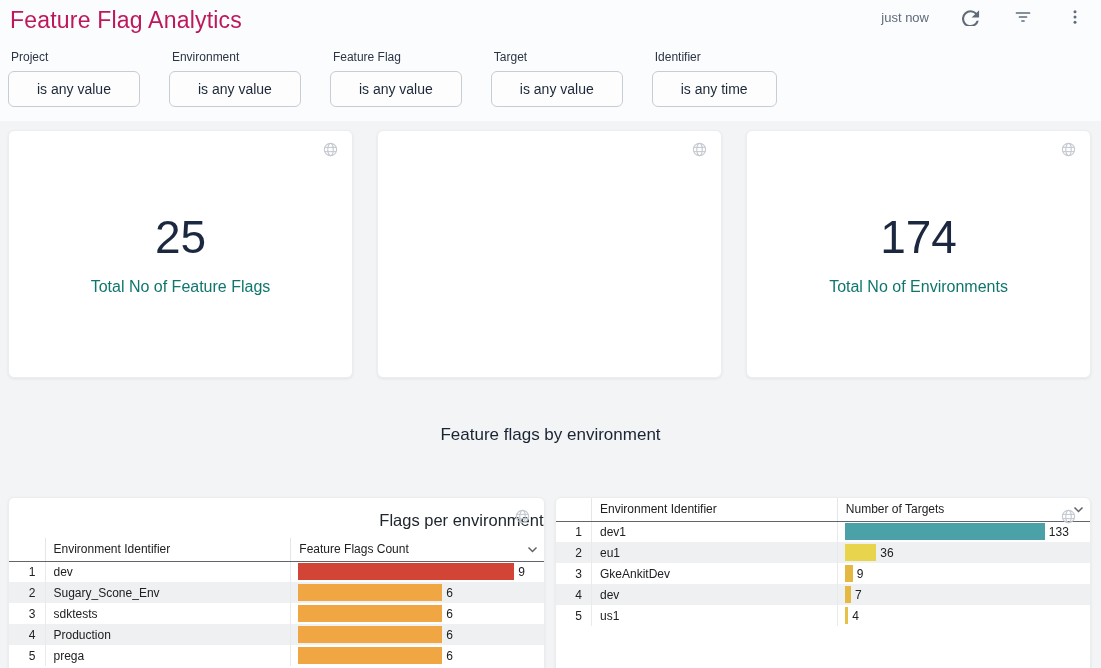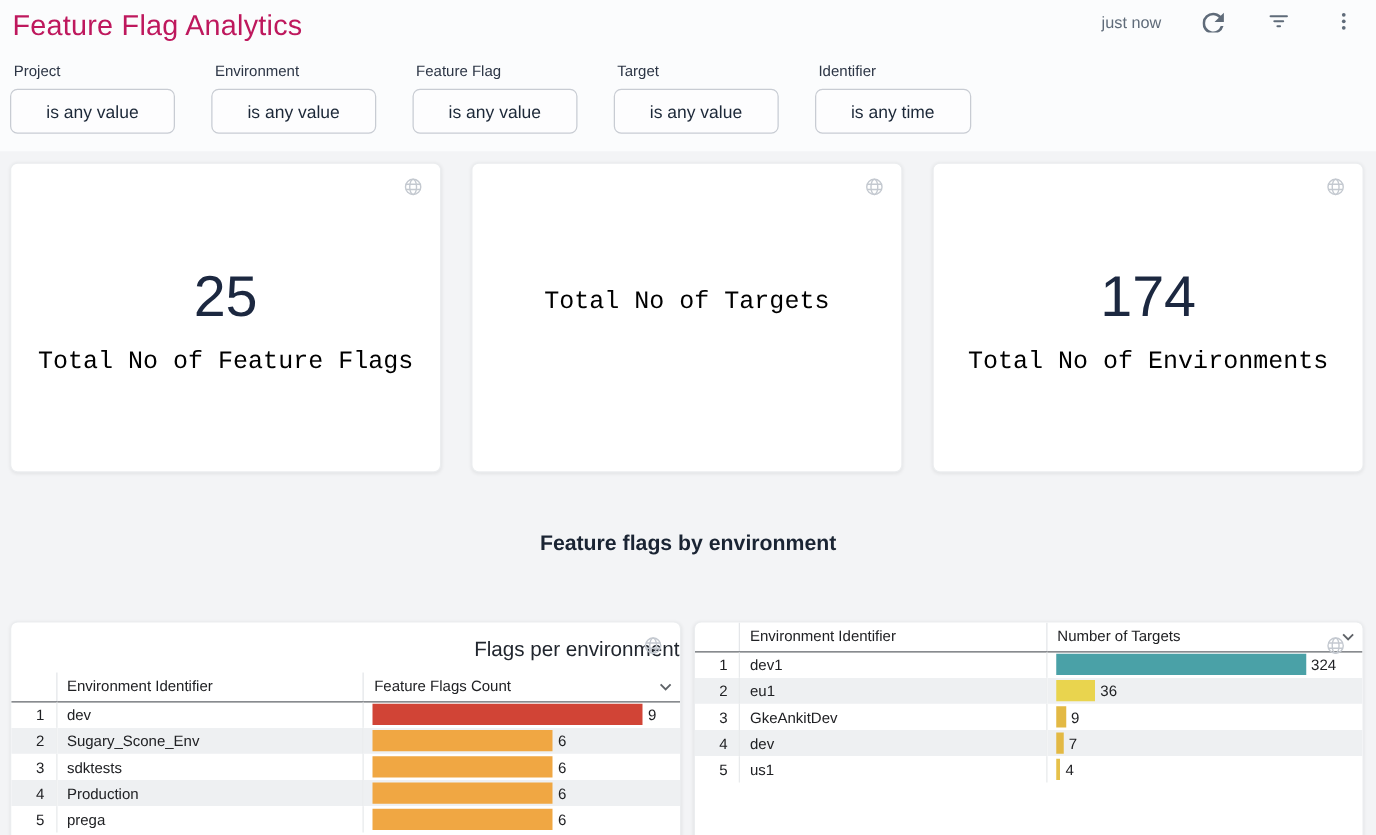--- a/index.html
+++ b/index.html
@@ -29,24 +29,24 @@
   
   .card {
     background:#ffffff; border:1px solid #ebedef; border-radius:6px;
     box-shadow:0 1px 3px rgba(0,0,0,.07); position:relative;
   }
   .globe { position:absolute; top:10px; right:13px; }
   
   .kpi-row { display:flex; gap:24px; margin:9px 10px 0 8px; }
   .kpi-card { flex:1; height:248px; text-align:center; padding-top:82px; }
   .kpi-value { font-size:46px; line-height:48px; color:#1c2840; font-weight:400; }
-  .kpi-label { font-size:20px; color:#000000; margin-top:17px;font-family:Liberation Mono, monospace; }
+  .kpi-label { font-size:16px; color:#0f766e; margin-top:17px; }
   
   .section-title { margin-top:47px; height:26px; text-align:center;
-    font-size:17px; font-weight:700; color:#1a2433; }
+    font-size:17px; font-weight:400; color:#1a2433; }
   
   .bottom-row { display:flex; gap:10px; margin:46px 10px 0 8px; }
   .table-card { flex:1; height:240px; overflow:hidden; }
   .tile-title { height:40px; line-height:44px; text-align:right; font-size:16.5px; color:#21262e; }
   table.data { width:100%; border-collapse:collapse; table-layout:fixed; }
   table.data th {
     height:23px; font-size:12px; font-weight:normal; color:#202124;
     text-align:left; padding:0 6px 0 8px; border-bottom:1px solid #62666b;
     border-left:1px solid #e4e6e9; position:relative;
   }
@@ -134,21 +134,20 @@
   </div>
   <div class="card kpi-card">
     <span class="globe">
       <svg width="17" height="17" viewBox="0 0 20 20" fill="none" stroke="#c4c9d0" stroke-width="1.3">
         <circle cx="10" cy="10" r="7.2"></circle>
           <ellipse cx="10" cy="10" rx="3.2" ry="7.2"></ellipse>
         <line x1="3.2" y1="7.5" x2="16.8" y2="7.5"></line>
           <line x1="3.2" y1="12.5" x2="16.8" y2="12.5"></line>
       </svg>
     </span>
-    <div class="kpi-label">Total No of Targets</div>
   </div>
   <div class="card kpi-card">
     <span class="globe">
       <svg width="17" height="17" viewBox="0 0 20 20" fill="none" stroke="#c4c9d0" stroke-width="1.3">
         <circle cx="10" cy="10" r="7.2"></circle>
           <ellipse cx="10" cy="10" rx="3.2" ry="7.2"></ellipse>
         <line x1="3.2" y1="7.5" x2="16.8" y2="7.5"></line>
           <line x1="3.2" y1="12.5" x2="16.8" y2="12.5"></line>
       </svg>
     </span>
@@ -275,21 +274,21 @@
           </th>
         </tr>
       </thead>
       <tbody>
           <tr>
             <td class="num">1</td>
             <td class="id">dev1</td>
             <td class="barcell">
               <div class="barwrap">
                 <div class="bar" style="width: 200px; background: rgb(74, 161, 167);"></div>
-                <span class="barlabel">324</span>
+                <span class="barlabel">133</span>
               </div>
             </td>
           </tr>
           <tr class="stripe">
             <td class="num">2</td>
             <td class="id">eu1</td>
             <td class="barcell">
               <div class="barwrap">
                 <div class="bar" style="width: 31.441px; background: rgb(233, 212, 78);"></div>
                 <span class="barlabel">36</span>

